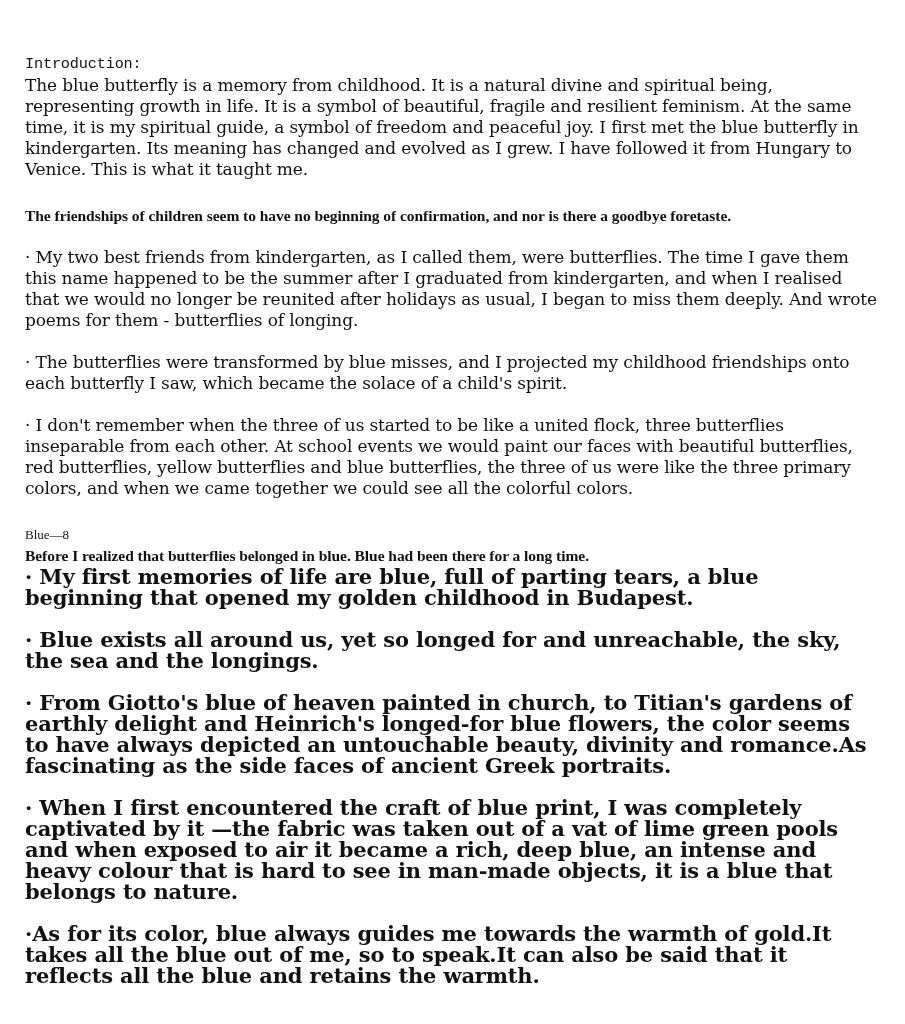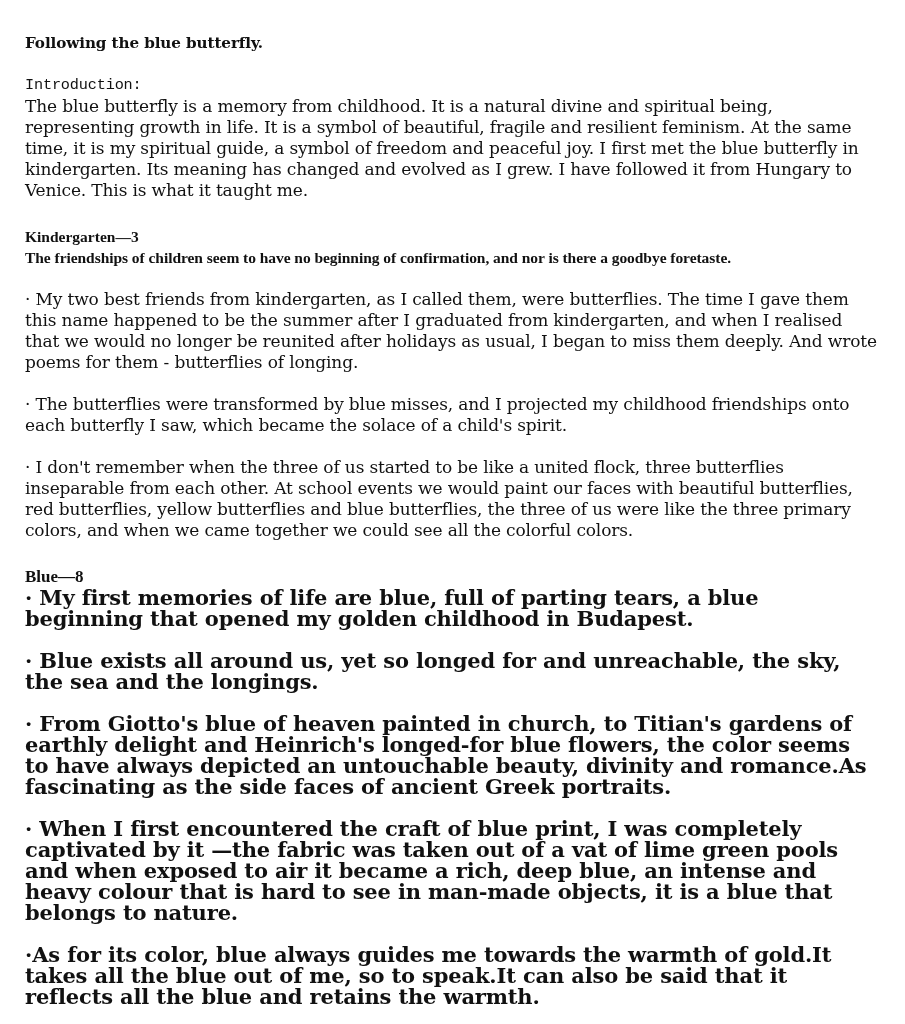--- a/index.html
+++ b/index.html
@@ -58,52 +58,51 @@
     .gap { height: 21px; }
     .gap-sm { height: 25px; }
     .bold-body {
       font-weight: bold;
       font-size: 21px;
       line-height: 21px;
       letter-spacing: -0.15px;
     }
     .sect2-heading {
       font-family: "Liberation Serif", serif;
-      font-weight: bold;
-      font-size: 17px;
+      font-weight: normal;
+      font-size: 13px;
       line-height: 21px;
     }
   </style>
 </head>
 <body>
 
 <div class="page">
 
-  <p class="title">Following the blue butterfly.</p>
 
   <p class="intro-label">Introduction:</p>
   <p class="body">The blue butterfly is a memory from childhood. It is a natural divine and spiritual being, representing growth in life. It is a symbol of beautiful, fragile and resilient feminism. At the same time, it is my spiritual guide, a symbol of freedom and peaceful joy. I first met the blue butterfly in kindergarten. Its meaning has changed and evolved as I grew. I have followed it from Hungary to Venice. This is what it taught me.</p>
 
   <div class="gap-sm"></div>
 
   <section>
-    <p class="section-heading">Kindergarten—3</p>
     <p class="section-subheading">The friendships of children seem to have no beginning of confirmation, and nor is there a goodbye foretaste.</p>
     <div class="gap"></div>
     <p class="body">· My two best friends from kindergarten, as I called them, were butterflies. The time I gave them this name happened to be the summer after I graduated from kindergarten, and when I realised that we would no longer be reunited after holidays as usual, I began to miss them deeply. And wrote poems for them - butterflies of longing.</p>
     <div class="gap"></div>
     <p class="body">· The butterflies were transformed by blue misses, and I projected my childhood friendships onto each butterfly I saw, which became the solace of a child's spirit.</p>
     <div class="gap"></div>
     <p class="body">· I don't remember when the three of us started to be like a united flock, three butterflies inseparable from each other. At school events we would paint our faces with beautiful butterflies, red butterflies, yellow butterflies and blue butterflies, the three of us were like the three primary colors, and when we came together we could see all the colorful colors.</p>
   </section>
 
   <div class="gap-sm"></div>
 
   <section>
     <p class="sect2-heading">Blue—8</p>
+    <p class="section-subheading">Before I realized that butterflies belonged in blue. Blue had been there for a long time.</p>
     <p class="bold-body">· My first memories of life are blue, full of parting tears, a blue beginning that opened my golden childhood in Budapest.</p>
     <div class="gap"></div>
     <p class="bold-body">· Blue exists all around us, yet so longed for and unreachable, the sky, the sea and the longings.</p>
     <div class="gap"></div>
     <p class="bold-body">· From Giotto's blue of heaven painted in church, to Titian's gardens of earthly delight and Heinrich's longed-for blue flowers, the color seems to have always depicted an untouchable beauty, divinity and romance.As fascinating as the side faces of ancient Greek portraits.</p>
     <div class="gap"></div>
     <p class="bold-body">· When I first encountered the craft of blue print, I was completely captivated by it —the fabric was taken out of a vat of lime green pools and when exposed to air it became a rich, deep blue, an intense and heavy colour that is hard to see in man-made objects, it is a blue that belongs to nature.</p>
     <div class="gap"></div>
     <p class="bold-body">·As for its color, blue always guides me towards the warmth of gold.It takes all the blue out of me, so to speak.It can also be said that it reflects all the blue and retains the warmth.</p>
   </section>

